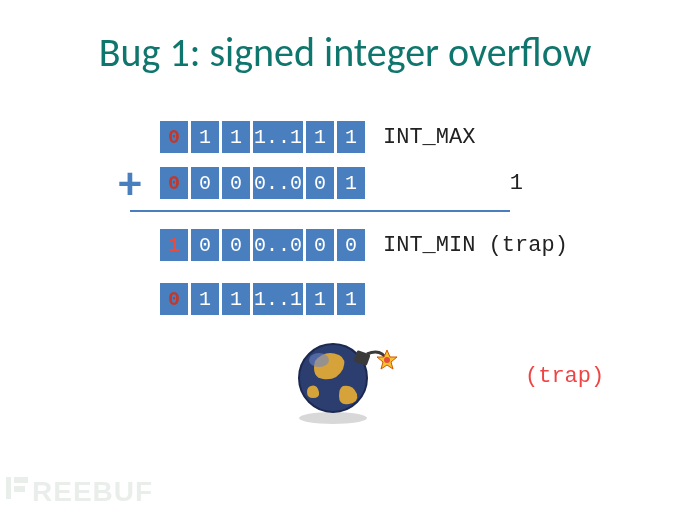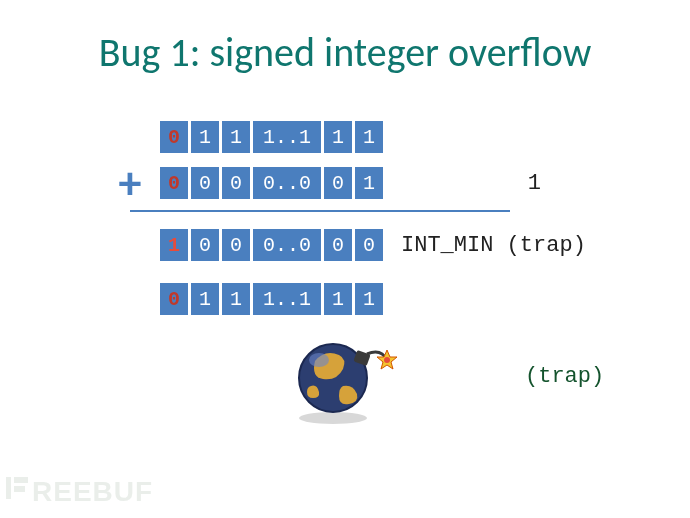--- a/index.html
+++ b/index.html
@@ -50,21 +50,21 @@
     width: 28px;
     height: 32px;
     background: #4a7fbf;
     color: #ffffff;
     font-family: Consolas, "Courier New", monospace;
     font-size: 20px;
     display: flex;
     align-items: center;
     justify-content: center;
   }
-  .cell.wide { width: 68px; }
+  .cell.wide { width: 50px; }
   .cell.sign0 { color: #c0392b; font-weight: 700; }
   .cell.sign1 { color: #e74c3c; font-weight: 700; }
   .label {
     margin-left: 18px;
     font-family: Consolas, "Courier New", monospace;
     font-size: 22px;
     color: #222;
     white-space: nowrap;
   }
   .label.num { width: 180px; text-align: right; padding-right: 40px; }
@@ -84,21 +84,21 @@
   .bomb-wrap {
     margin-left: 185px;
     position: relative;
     width: 120px;
     height: 100px;
   }
   .trap-label {
     margin-left: 120px;
     font-family: Consolas, "Courier New", monospace;
     font-size: 22px;
-    color: #14532d;
+    color: #ef4444;
   }
   .watermark {
     position: absolute;
     left: 6px;
     bottom: 10px;
     font-family: Arial, sans-serif;
     font-size: 28px;
     font-weight: 700;
     color: #dfe6e0;
     letter-spacing: 1px;
@@ -121,20 +121,21 @@
   <div class="row">
     <div class="spacer-left"></div>
     <div class="bits">
       <div class="cell sign0">0</div>
       <div class="cell">1</div>
       <div class="cell">1</div>
       <div class="cell wide">1..1</div>
       <div class="cell">1</div>
       <div class="cell">1</div>
     </div>
+    <div class="label">INT_MAX</div>
   </div>
 
   <div class="row">
     <div class="plus">+</div>
     <div class="bits">
       <div class="cell sign0">0</div>
       <div class="cell">0</div>
       <div class="cell">0</div>
       <div class="cell wide">0..0</div>
       <div class="cell">0</div>

